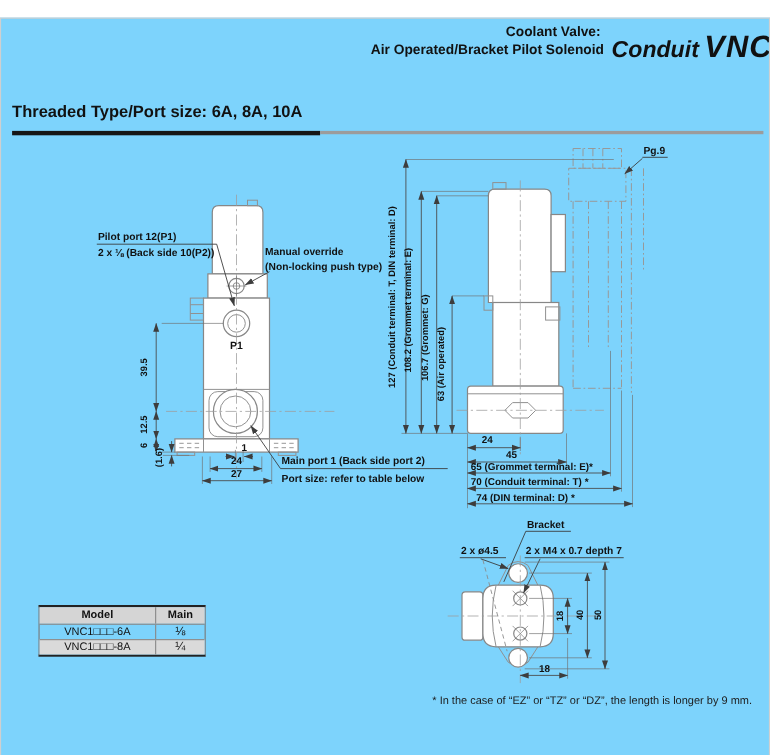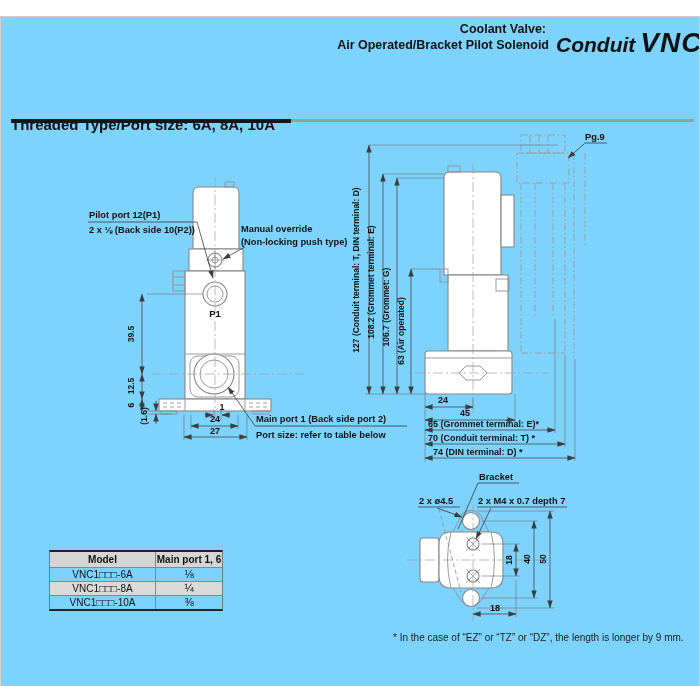--- a/index.html
+++ b/index.html
@@ -6,26 +6,26 @@
   #page{position:relative;width:700px;height:686px;background:#7dd3fc;border:1px solid #cfcfcf;box-sizing:border-box;
         font-family:"Liberation Sans","DejaVu Sans",sans-serif;color:#111;overflow:hidden;margin-top:16px;}
   
   .hdr{position:absolute;left:295px;top:4px;display:flex;align-items:flex-start;}
   .hdr-lines{width:253px;text-align:right;font-weight:bold;font-size:12.5px;line-height:1.28;}
   .hdr-l1{padding-right:3px;}
   .series{margin-left:7px;font-style:italic;font-weight:bold;display:flex;align-items:baseline;margin-top:6px;}
   .series-prefix{font-size:21px;}
   .series-name{font-size:28px;margin-left:5px;letter-spacing:1px;}
   
-  .title{position:absolute;left:10px;top:99px;font-size:15px;font-weight:bold;}
+  .title{position:absolute;left:10px;top:76px;font-size:15px;font-weight:bold;}
   .rule{position:absolute;left:10px;top:102px;width:683px;height:5px;}
   .rule-b{position:absolute;left:0;top:0;width:280px;height:4px;background:#161616;}
   .rule-g{position:absolute;left:280px;top:0;width:403px;height:3px;background:#9c9c9c;}
   
-  .ptable{position:absolute;left:48px;top:533px;width:174px;border-top:2px solid #222;border-bottom:2px solid #222;
+  .ptable{position:absolute;left:34px;top:533px;width:152px;border-top:2px solid #222;border-bottom:2px solid #222;
           border-left:1px solid #777;border-right:1px solid #777;font-size:10px;box-sizing:border-box;}
   .trow{display:flex;height:13px;line-height:13px;}
   .trow + .trow{border-top:1px solid #888;}
   .thead{height:15px;line-height:15px;background:#d5d5d5;font-weight:bold;}
   .alt{background:#dadada;}
   .tc{text-align:center;overflow:hidden;}
   .c1{width:106px;border-right:1px solid #888;box-sizing:border-box;}
   .c2{flex:1;}
   .model{font-weight:normal;}
   .frac{font-size:11px;}
@@ -279,21 +279,17 @@
       <div class="tc c2">Main port 1, 6</div>
     </div>
     <div class="trow">
       <div class="tc c1 model">VNC1□□□-6A</div>
       <div class="tc c2 frac">⅛</div>
     </div>
     <div class="trow alt">
       <div class="tc c1 model">VNC1□□□-8A</div>
       <div class="tc c2 frac">¼</div>
     </div>
-    <div class="trow">
-      <div class="tc c1 model">VNC1□□□-10A</div>
-      <div class="tc c2 frac">⅜</div>
-    </div>
   </div>
 
   <div class="footnote">* In the case of “EZ” or “TZ” or “DZ”, the length is longer by 9 mm.</div>
 
 </div>
 
 </body></html>

